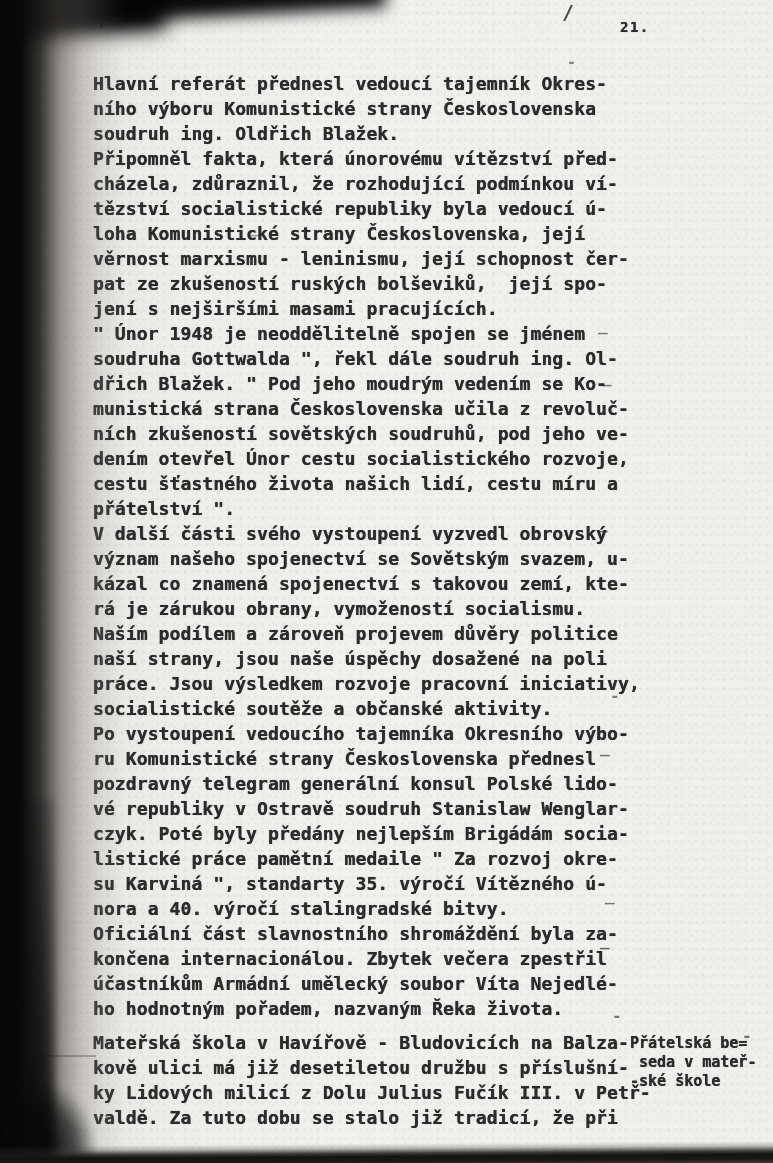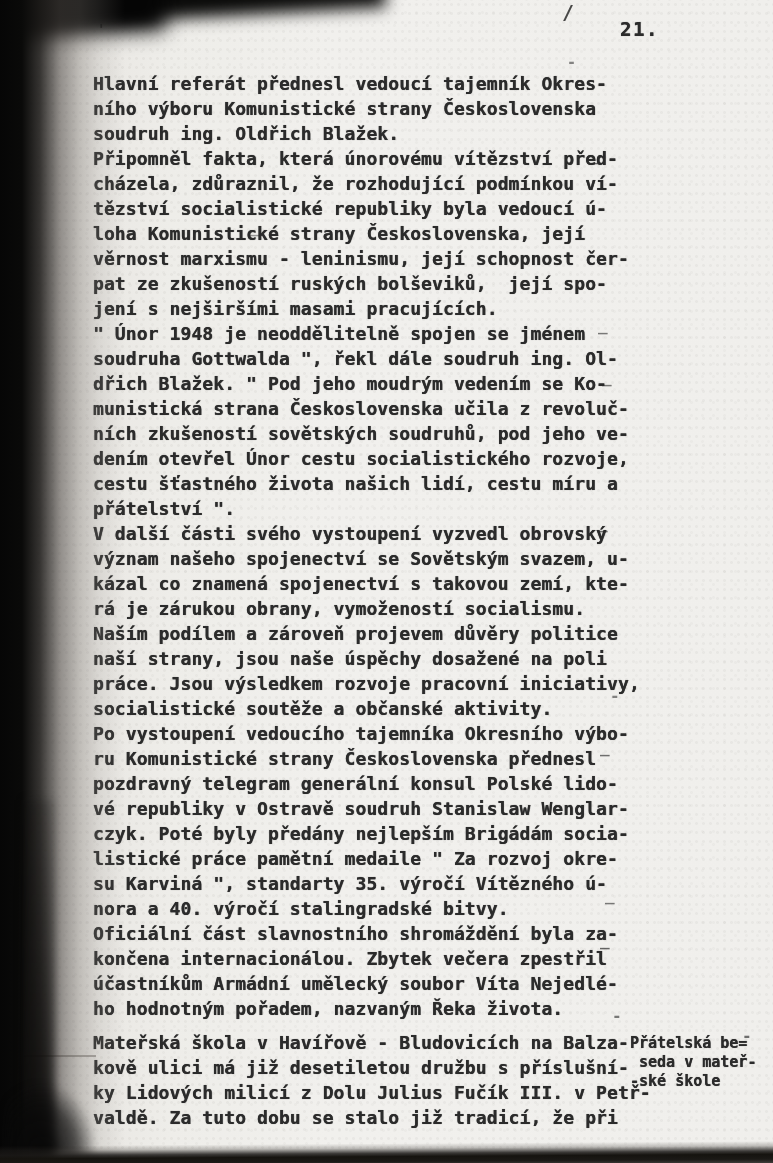--- a/index.html
+++ b/index.html
@@ -16,21 +16,21 @@
     position:absolute;inset:0;pointer-events:none;
     background-image:
       radial-gradient(rgba(90,85,78,0.055) 1px,transparent 1.6px),
       radial-gradient(rgba(90,85,78,0.04) 1px,transparent 1.6px);
     background-size:7px 9px,11px 13px;
     background-position:0 0,4px 6px;
   }
   .ink{color:#2b2b2b;text-shadow:0 0 0.7px rgba(25,25,25,0.75),0.4px 0.4px 0.6px rgba(25,25,25,0.3);}
   .pagenum{
     position:absolute;left:620px;top:20px;
-    font-weight:bold;font-size:19px;line-height:1;letter-spacing:1.5px;
+    font-weight:bold;font-size:14px;line-height:1;letter-spacing:1.5px;
   }
   .body-block{
     position:absolute;left:93px;top:71px;
     font-weight:bold;font-size:18px;line-height:25px;letter-spacing:0.1px;
     z-index:2;
   }
   .body-block.second{top:1030px;}
   .tline{white-space:pre;}
   .margin-note{
     position:absolute;left:630px;top:1034px;width:140px;

